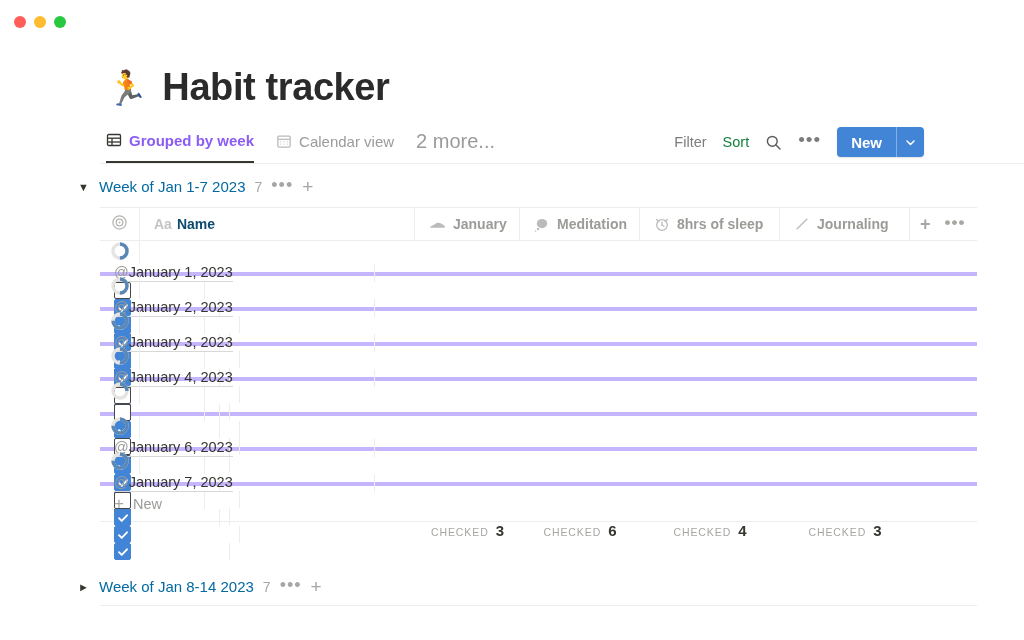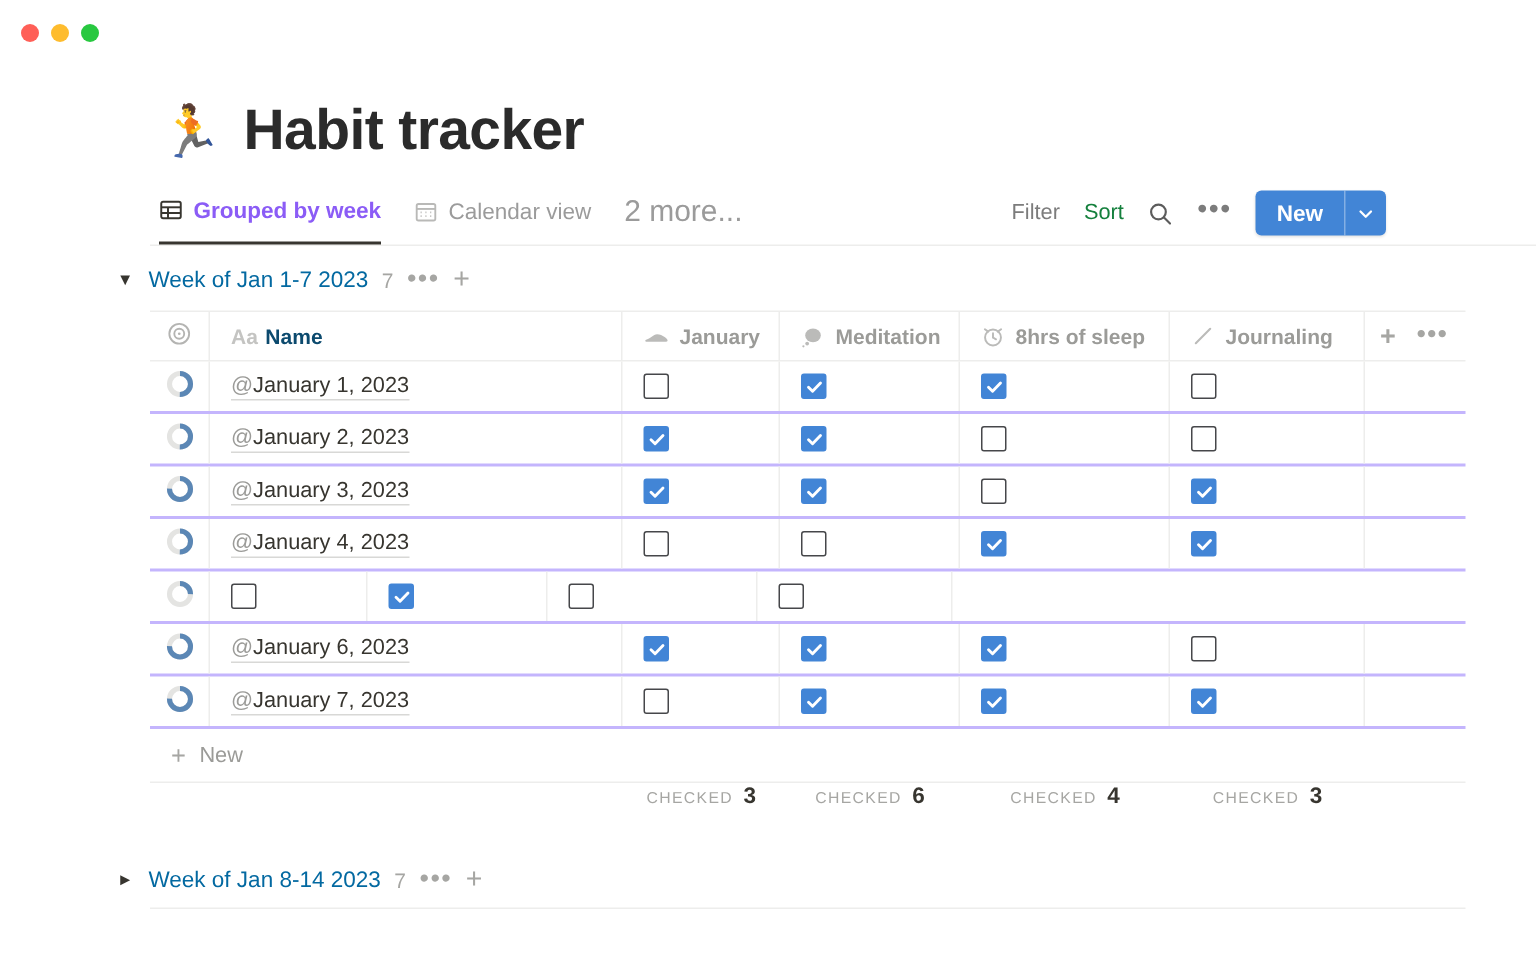--- a/index.html
+++ b/index.html
@@ -150,21 +150,21 @@
   .c-hab3  { width: 140px; }
   .c-hab4  { width: 130px; }
   .c-tail  { width: 67px; border-right: none; padding-left: 10px; gap: 14px; }
 
   .tail-plus { font-size: 18px; color: #A6A6A3; line-height: 12px; cursor: pointer; }
   .tail-dots {
     font-size: 17px; color: #A6A6A3; letter-spacing: 1px;
     line-height: 7px; height: 11px; cursor: pointer;
   }
 
-  .tr { height: 35px; border-bottom: 2px solid #c4b5fd; }
+  .tr { height: 35px; border-bottom: 4px solid #c4b5fd; flex-direction: column; }
   .row-name {
     font-size: 14.5px; color: #37352F;
     border-bottom: 1px solid #D8D8D6;
     line-height: 17px;
     cursor: pointer;
   }
   .row-name .at { color: #9B9B98; }
 
   
   .cbox {

